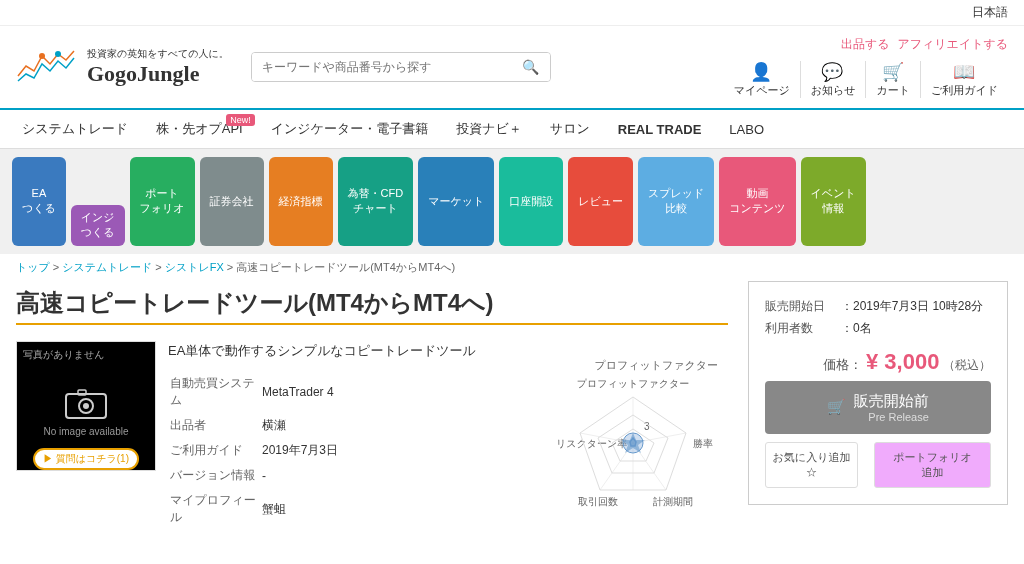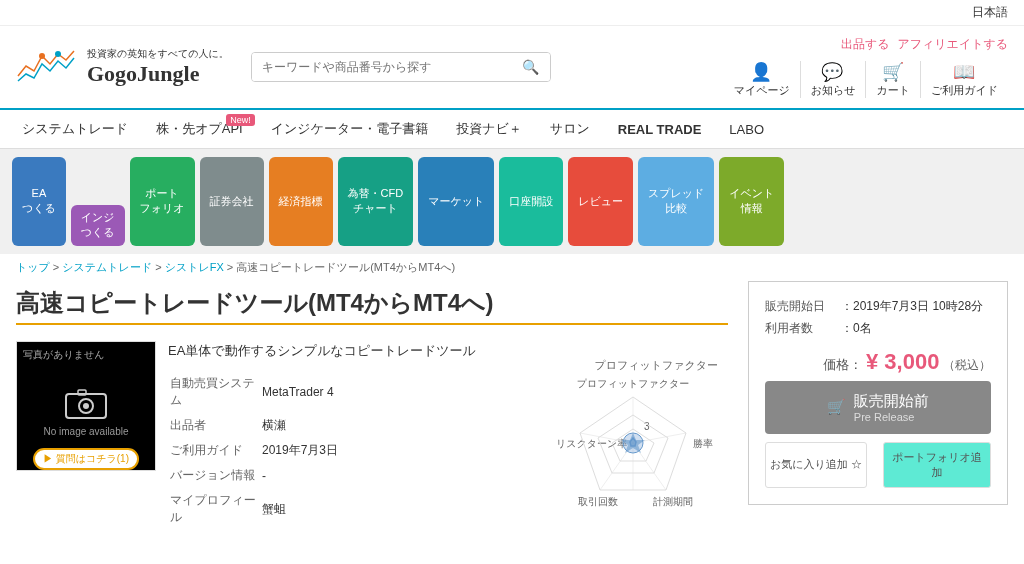--- a/index.html
+++ b/index.html
@@ -78,20 +78,21 @@
   <button style="background:#3a7abf; color:#fff; border:none; border-radius:6px; padding:5px 10px; font-size:11px; cursor:pointer; min-width:50px; line-height:1.4; font-family:inherit;">EA<br>つくる</button>
   <button style="background:#9b59b6; color:#fff; border:none; border-radius:6px; padding:5px 10px; font-size:11px; cursor:pointer; min-width:50px; line-height:1.4; font-family:inherit;margin-top:48px;">インジ<br>つくる</button>
   <button style="background:#27ae60; color:#fff; border:none; border-radius:6px; padding:5px 10px; font-size:11px; cursor:pointer; min-width:50px; line-height:1.4; font-family:inherit;">ポート<br>フォリオ</button>
   <button style="background:#7f8c8d; color:#fff; border:none; border-radius:6px; padding:5px 10px; font-size:11px; cursor:pointer; min-width:50px; line-height:1.4; font-family:inherit;">証券会社</button>
   <button style="background:#e67e22; color:#fff; border:none; border-radius:6px; padding:5px 10px; font-size:11px; cursor:pointer; min-width:50px; line-height:1.4; font-family:inherit;">経済指標</button>
   <button style="background:#16a085; color:#fff; border:none; border-radius:6px; padding:5px 10px; font-size:11px; cursor:pointer; min-width:50px; line-height:1.4; font-family:inherit;">為替・CFD<br>チャート</button>
   <button style="background:#2980b9; color:#fff; border:none; border-radius:6px; padding:5px 10px; font-size:11px; cursor:pointer; min-width:50px; line-height:1.4; font-family:inherit;">マーケット</button>
   <button style="background:#1abc9c; color:#fff; border:none; border-radius:6px; padding:5px 10px; font-size:11px; cursor:pointer; min-width:50px; line-height:1.4; font-family:inherit;">口座開設</button>
   <button style="background:#e74c3c; color:#fff; border:none; border-radius:6px; padding:5px 10px; font-size:11px; cursor:pointer; min-width:50px; line-height:1.4; font-family:inherit;">レビュー</button>
   <button style="background:#5dade2; color:#fff; border:none; border-radius:6px; padding:5px 10px; font-size:11px; cursor:pointer; min-width:50px; line-height:1.4; font-family:inherit;">スプレッド<br>比較</button>
+  <button style="background:#e8587a; color:#fff; border:none; border-radius:6px; padding:5px 10px; font-size:11px; cursor:pointer; min-width:50px; line-height:1.4; font-family:inherit;">動画<br>コンテンツ</button>
   <button style="background:#7daa2a; color:#fff; border:none; border-radius:6px; padding:5px 10px; font-size:11px; cursor:pointer; min-width:50px; line-height:1.4; font-family:inherit;">イベント<br>情報</button>
 </div>
 
 <div style="padding:6px 16px; font-size:11px; color:#666;">
   <a href="#" style="color:#00a0c6; text-decoration:none;">トップ</a>
   <span> &gt; </span>
   <a href="#" style="color:#00a0c6; text-decoration:none;">システムトレード</a>
   <span> &gt; </span>
   <a href="#" style="color:#00a0c6; text-decoration:none;">シストレFX</a>
   <span> &gt; </span>
@@ -194,25 +195,25 @@
       </div>
 
       <div style="text-align:right; margin-bottom:2px;">
         <span style="font-size:13px; color:#555;">価格：</span>
         <span style="font-size:22px; font-weight:bold; color:#e8587a;">¥ 3,000</span>
         <span style="font-size:12px; color:#666;">（税込）</span>
       </div>
 
       <button style="width:100%; background:#888; color:#fff; border:none; padding:11px; font-size:15px; border-radius:4px; cursor:pointer; display:flex; align-items:center; justify-content:center; gap:8px; font-family:inherit; margin-top:6px;">
         <span>🛒</span>
-        <div style="display:flex; flex-direction:column; align-items:flex-start;">
+        <div style="display:flex; flex-direction:column; align-items:flex-end;">
           <span>販売開始前</span>
           <span style="font-size:11px; color:#ddd;">Pre Release</span>
         </div>
       </button>
 
       <div style="display:flex; gap:16px; margin-top:8px;">
         <button style="flex:1; border:1px solid #ddd; background:#fff; padding:7px 4px; font-size:11px; border-radius:3px; cursor:pointer; color:#555; font-family:inherit;">お気に入り追加 ☆</button>
-        <button style="flex:1; border:1px solid #ddd; background:#5eead4; padding:7px 7px; font-size:11px; border-radius:3px; cursor:pointer; color:#555; font-family:inherit;">ポートフォリオ追加</button>
+        <button style="flex:1; border:1px solid #ddd; background:#f0abfc; padding:7px 16px; font-size:11px; border-radius:3px; cursor:pointer; color:#555; font-family:inherit;">ポートフォリオ追加</button>
       </div>
     </div>
   </div>
 </div>
 
 </body></html>

